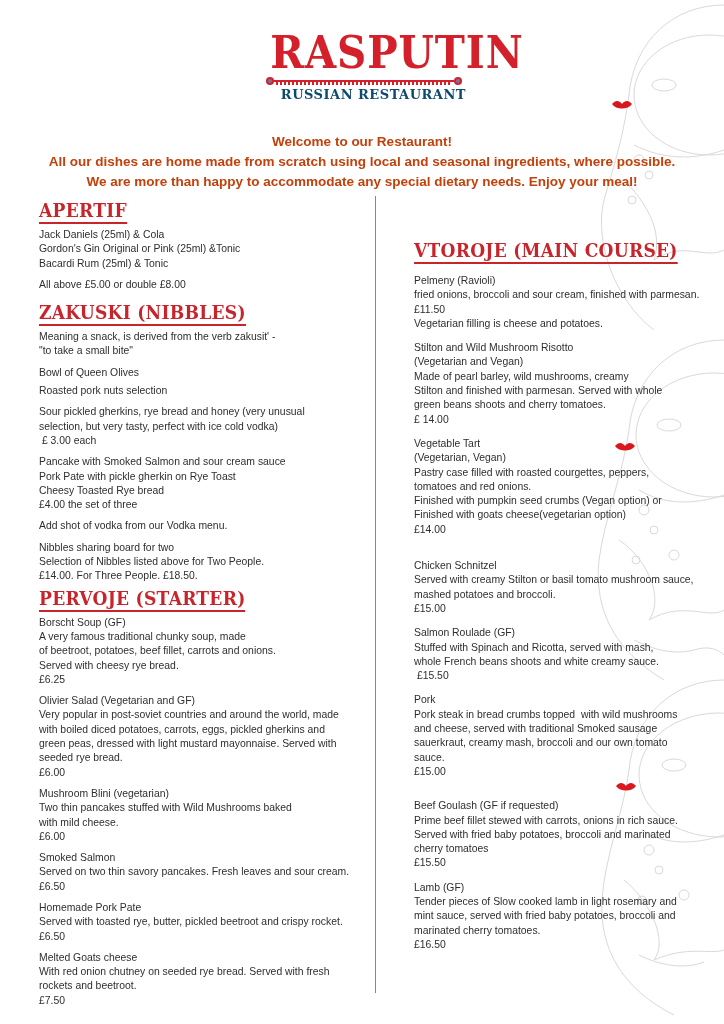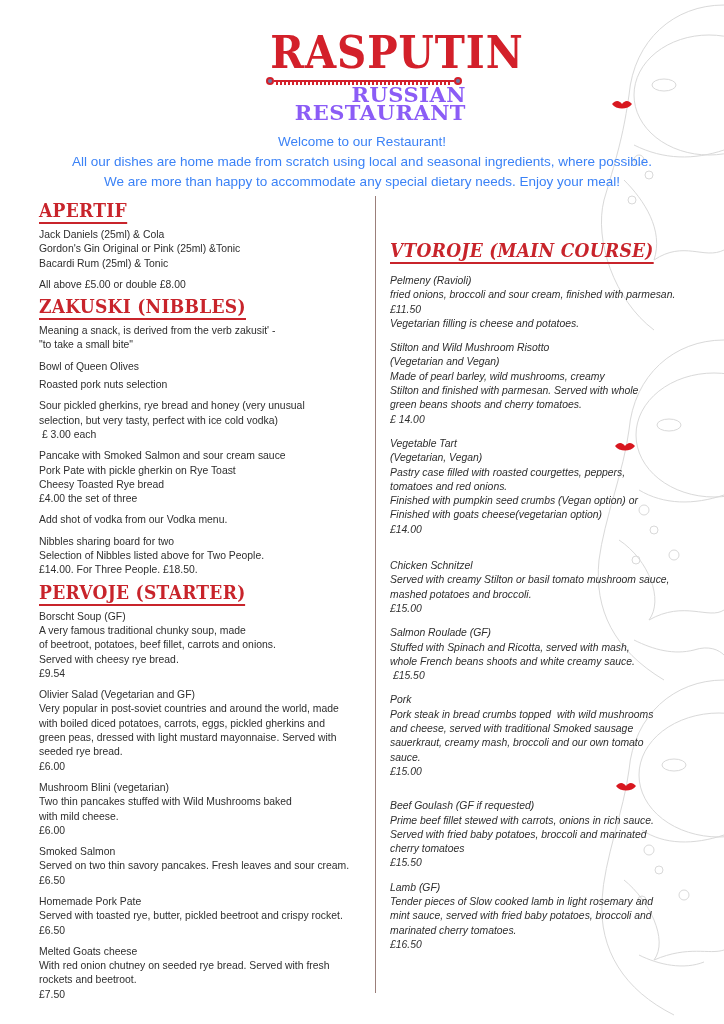--- a/index.html
+++ b/index.html
@@ -16,27 +16,27 @@
     transform: scaleX(0.92); transform-origin: center;
   }
   .logo-rule { position: relative; height: 8px; margin: 1px 4px 0 4px; }
   .logo-rule .bar { position: absolute; left: 8px; right: 8px; top: 3px; height: 2px; background: #d3202a; }
   .logo-rule .teeth { position: absolute; left: 10px; right: 10px; top: 5px; height: 3px;
     background: repeating-linear-gradient(90deg, #d3202a 0 2px, transparent 2px 4px); }
   .logo-rule .dot { position: absolute; top: 0; width: 8px; height: 8px; border-radius: 50%; background: #d3202a; }
   .logo-rule .dot::after { content: ""; position: absolute; left: 2px; top: 2px; width: 4px; height: 4px; border-radius: 50%; background: #6a7aa8; }
   .logo-sub {
     font-family: "DejaVu Serif", "Liberation Serif", serif; font-weight: bold;
-    color: #8b5cf6; font-size: 21px; letter-spacing: 0.5px; line-height: 18px; margin-top: 1px;
-  }
-  .welcome { position: absolute; left: 0; width: 724px; top: 132px; text-align: center; font-size: 13.5px; line-height: 20px; color: #3b82f6; }
+    color: #0c4a6e; font-size: 13px; letter-spacing: 0.5px; line-height: 18px; margin-top: 1px;
+  }
+  .welcome { position: absolute; left: 0; width: 724px; top: 132px; text-align: center; font-size: 13.5px; line-height: 20px; color: #c2410c; font-weight: bold; }
   .divider { position: absolute; left: 375px; top: 196px; width: 1px; height: 797px; background: #9b7f7a; }
   .col { position: absolute; font-size: 10.4px; line-height: 14.3px; color: #2e2e2e; }
   .col-left { left: 39px; top: 198px; width: 330px; }
-  .col-right { left: 390px; top: 238px; width: 300px; font-style: italic; }
+  .col-right { left: 414px; top: 238px; width: 300px; }
   .section-title {
     font-family: "DejaVu Serif", "Liberation Serif", serif; font-weight: bold;
     color: #c8242b; font-size: 19px; line-height: 24px; letter-spacing: 0.3px;
     display: inline-block; border-bottom: 2px solid #c8242b; padding-bottom: 0; margin-bottom: 4px;
     transform: scaleX(0.9); transform-origin: left center;
   }
   .item { margin-bottom: 7px; }
   .line { display: block; white-space: nowrap; }
   .gap-lg { margin-bottom: 4px; }
 </style>
@@ -105,21 +105,21 @@
 
 <div class="col col-left">
 
   <section>
     <div class="section-title">APERTIF</div>
     <div class="item">
       <span class="line">Jack Daniels (25ml) &amp; Cola</span>
       <span class="line">Gordon's Gin Original or Pink (25ml) &amp;Tonic</span>
       <span class="line">Bacardi Rum (25ml) &amp; Tonic</span>
     </div>
-    <div class="item" style="margin-bottom:2px">
+    <div class="item" style="margin-bottom:8px">
       <span class="line">All above £5.00 or double £8.00</span>
     </div>
   </section>
 
   <section>
     <div class="section-title">ZAKUSKI (NIBBLES)</div>
     <div class="item">
       <span class="line">Meaning a snack, is derived from the verb zakusit' -</span>
       <span class="line">"to take a small bite"</span>
     </div>
@@ -151,21 +151,21 @@
   </section>
 
   <section>
     <div class="section-title">PERVOJE (STARTER)</div>
 
     <div class="item">
       <span class="line">Borscht Soup (GF)</span>
       <span class="line">A very famous traditional chunky soup, made</span>
       <span class="line">of beetroot, potatoes, beef fillet, carrots and onions.</span>
       <span class="line">Served with cheesy rye bread.</span>
-      <span class="line">£9.54</span>
+      <span class="line">£6.25</span>
     </div>
     <div class="item">
       <span class="line">Olivier Salad (Vegetarian and GF)</span>
       <span class="line">Very popular in post-soviet countries and around the world, made</span>
       <span class="line">with boiled diced potatoes, carrots, eggs, pickled gherkins and</span>
       <span class="line">green peas, dressed with light mustard mayonnaise. Served with</span>
       <span class="line">seeded rye bread.</span>
       <span class="line">£6.00</span>
     </div>
     <div class="item">

